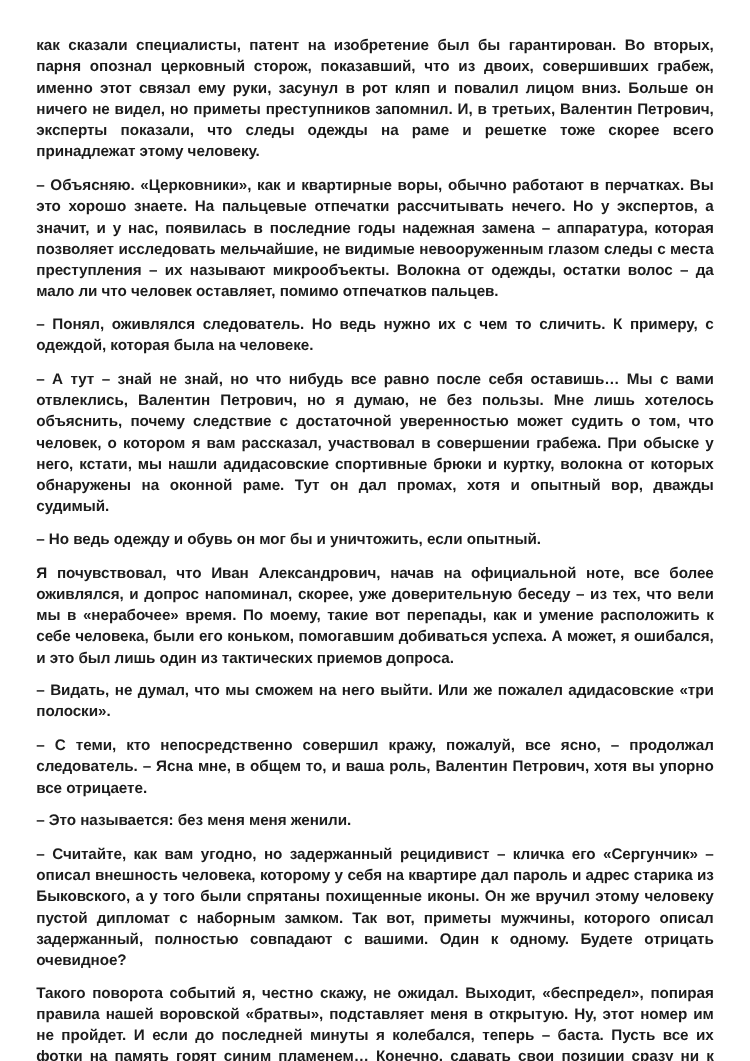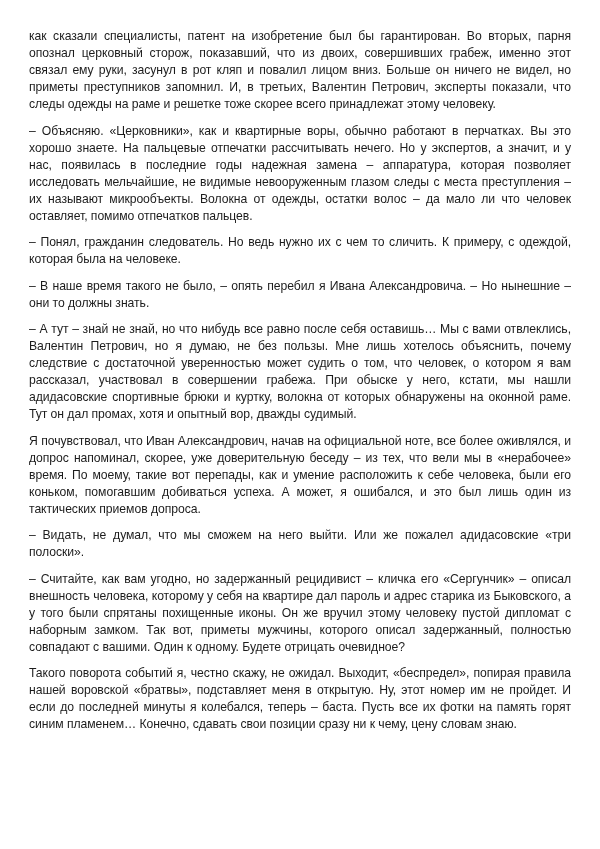--- a/index.html
+++ b/index.html
@@ -22,29 +22,32 @@
       font-size: 12.2px;
       line-height: 17px;
       color: #1c1c1c;
     }
     .para {
       margin: 0 0 9.5px 0;
       text-align: justify;
       hyphens: none;
       letter-spacing: -0.05px;
       word-spacing: 0px;
+      font-weight: bold;
     }
   </style>
 </head>
 <body>
 
 <div class="page">
   <p class="para">как сказали специалисты, патент на изобретение был бы гарантирован. Во вторых, парня опознал церковный сторож, показавший, что из двоих, совершивших грабеж, именно этот связал ему руки, засунул в рот кляп и повалил лицом вниз. Больше он ничего не видел, но приметы преступников запомнил. И, в третьих, Валентин Петрович, эксперты показали, что следы одежды на раме и решетке тоже скорее всего принадлежат этому человеку.</p>
   <p class="para">– Объясняю. «Церковники», как и квартирные воры, обычно работают в перчатках. Вы это хорошо знаете. На пальцевые отпечатки рассчитывать нечего. Но у экспертов, а значит, и у нас, появилась в последние годы надежная замена – аппаратура, которая позволяет исследовать мельчайшие, не видимые невооруженным глазом следы с места преступления – их называют микрообъекты. Волокна от одежды, остатки волос – да мало ли что человек оставляет, помимо отпечатков пальцев.</p>
-  <p class="para">– Понял, гражданин следователь. Но ведь нужно их с чем то сличить. К примеру, с одеждой, которая была на человеке.</p>
-  <p class="para">– В наше время такого не было, – опять перебил я Ивана Александровича. – Но нынешние – они то должны знать.</p>
+  <p class="para">– Понял, оживлялся следователь. Но ведь нужно их с чем то сличить. К примеру, с одеждой, которая была на человеке.</p>
   <p class="para">– А тут – знай не знай, но что нибудь все равно после себя оставишь… Мы с вами отвлеклись, Валентин Петрович, но я думаю, не без пользы. Мне лишь хотелось объяснить, почему следствие с достаточной уверенностью может судить о том, что человек, о котором я вам рассказал, участвовал в совершении грабежа. При обыске у него, кстати, мы нашли адидасовские спортивные брюки и куртку, волокна от которых обнаружены на оконной раме. Тут он дал промах, хотя и опытный вор, дважды судимый.</p>
+  <p class="para">– Но ведь одежду и обувь он мог бы и уничтожить, если опытный.</p>
   <p class="para">Я почувствовал, что Иван Александрович, начав на официальной ноте, все более оживлялся, и допрос напоминал, скорее, уже доверительную беседу – из тех, что вели мы в «нерабочее» время. По моему, такие вот перепады, как и умение расположить к себе человека, были его коньком, помогавшим добиваться успеха. А может, я ошибался, и это был лишь один из тактических приемов допроса.</p>
   <p class="para">– Видать, не думал, что мы сможем на него выйти. Или же пожалел адидасовские «три полоски».</p>
+  <p class="para">– С теми, кто непосредственно совершил кражу, пожалуй, все ясно, – продолжал следователь. – Ясна мне, в общем то, и ваша роль, Валентин Петрович, хотя вы упорно все отрицаете.</p>
+  <p class="para">– Это называется: без меня меня женили.</p>
   <p class="para">– Считайте, как вам угодно, но задержанный рецидивист – кличка его «Сергунчик» – описал внешность человека, которому у себя на квартире дал пароль и адрес старика из Быковского, а у того были спрятаны похищенные иконы. Он же вручил этому человеку пустой дипломат с наборным замком. Так вот, приметы мужчины, которого описал задержанный, полностью совпадают с вашими. Один к одному. Будете отрицать очевидное?</p>
   <p class="para">Такого поворота событий я, честно скажу, не ожидал. Выходит, «беспредел», попирая правила нашей воровской «братвы», подставляет меня в открытую. Ну, этот номер им не пройдет. И если до последней минуты я колебался, теперь – баста. Пусть все их фотки на память горят синим пламенем… Конечно, сдавать свои позиции сразу ни к чему, цену словам знаю.</p>
 
 </div>
 
 </body></html>

